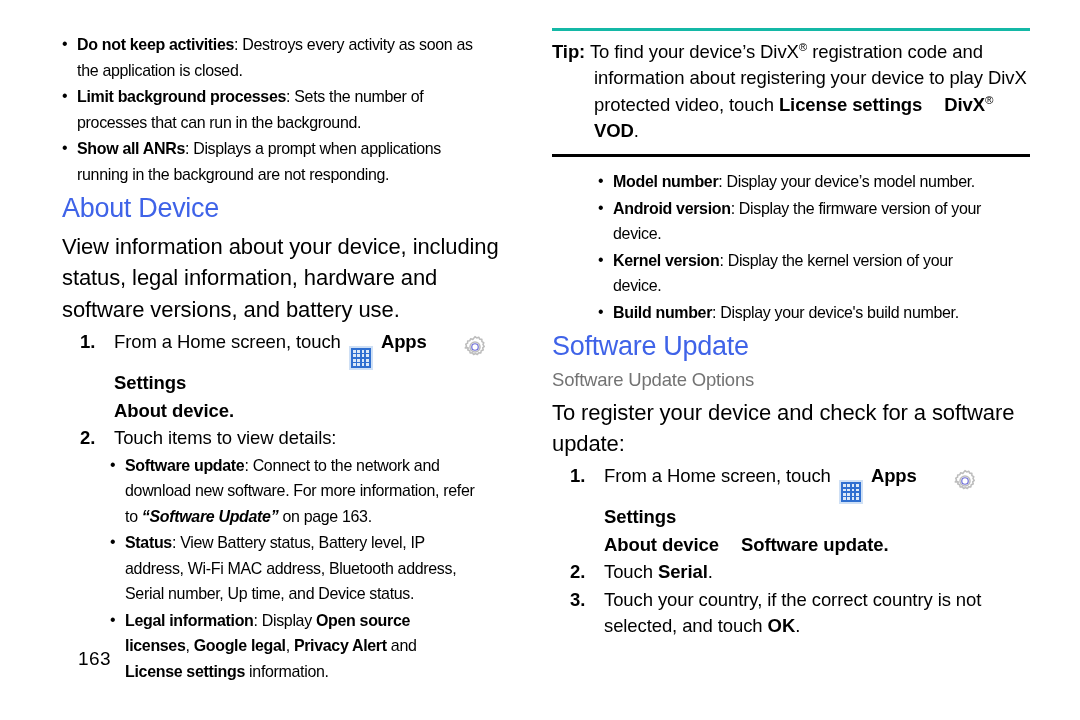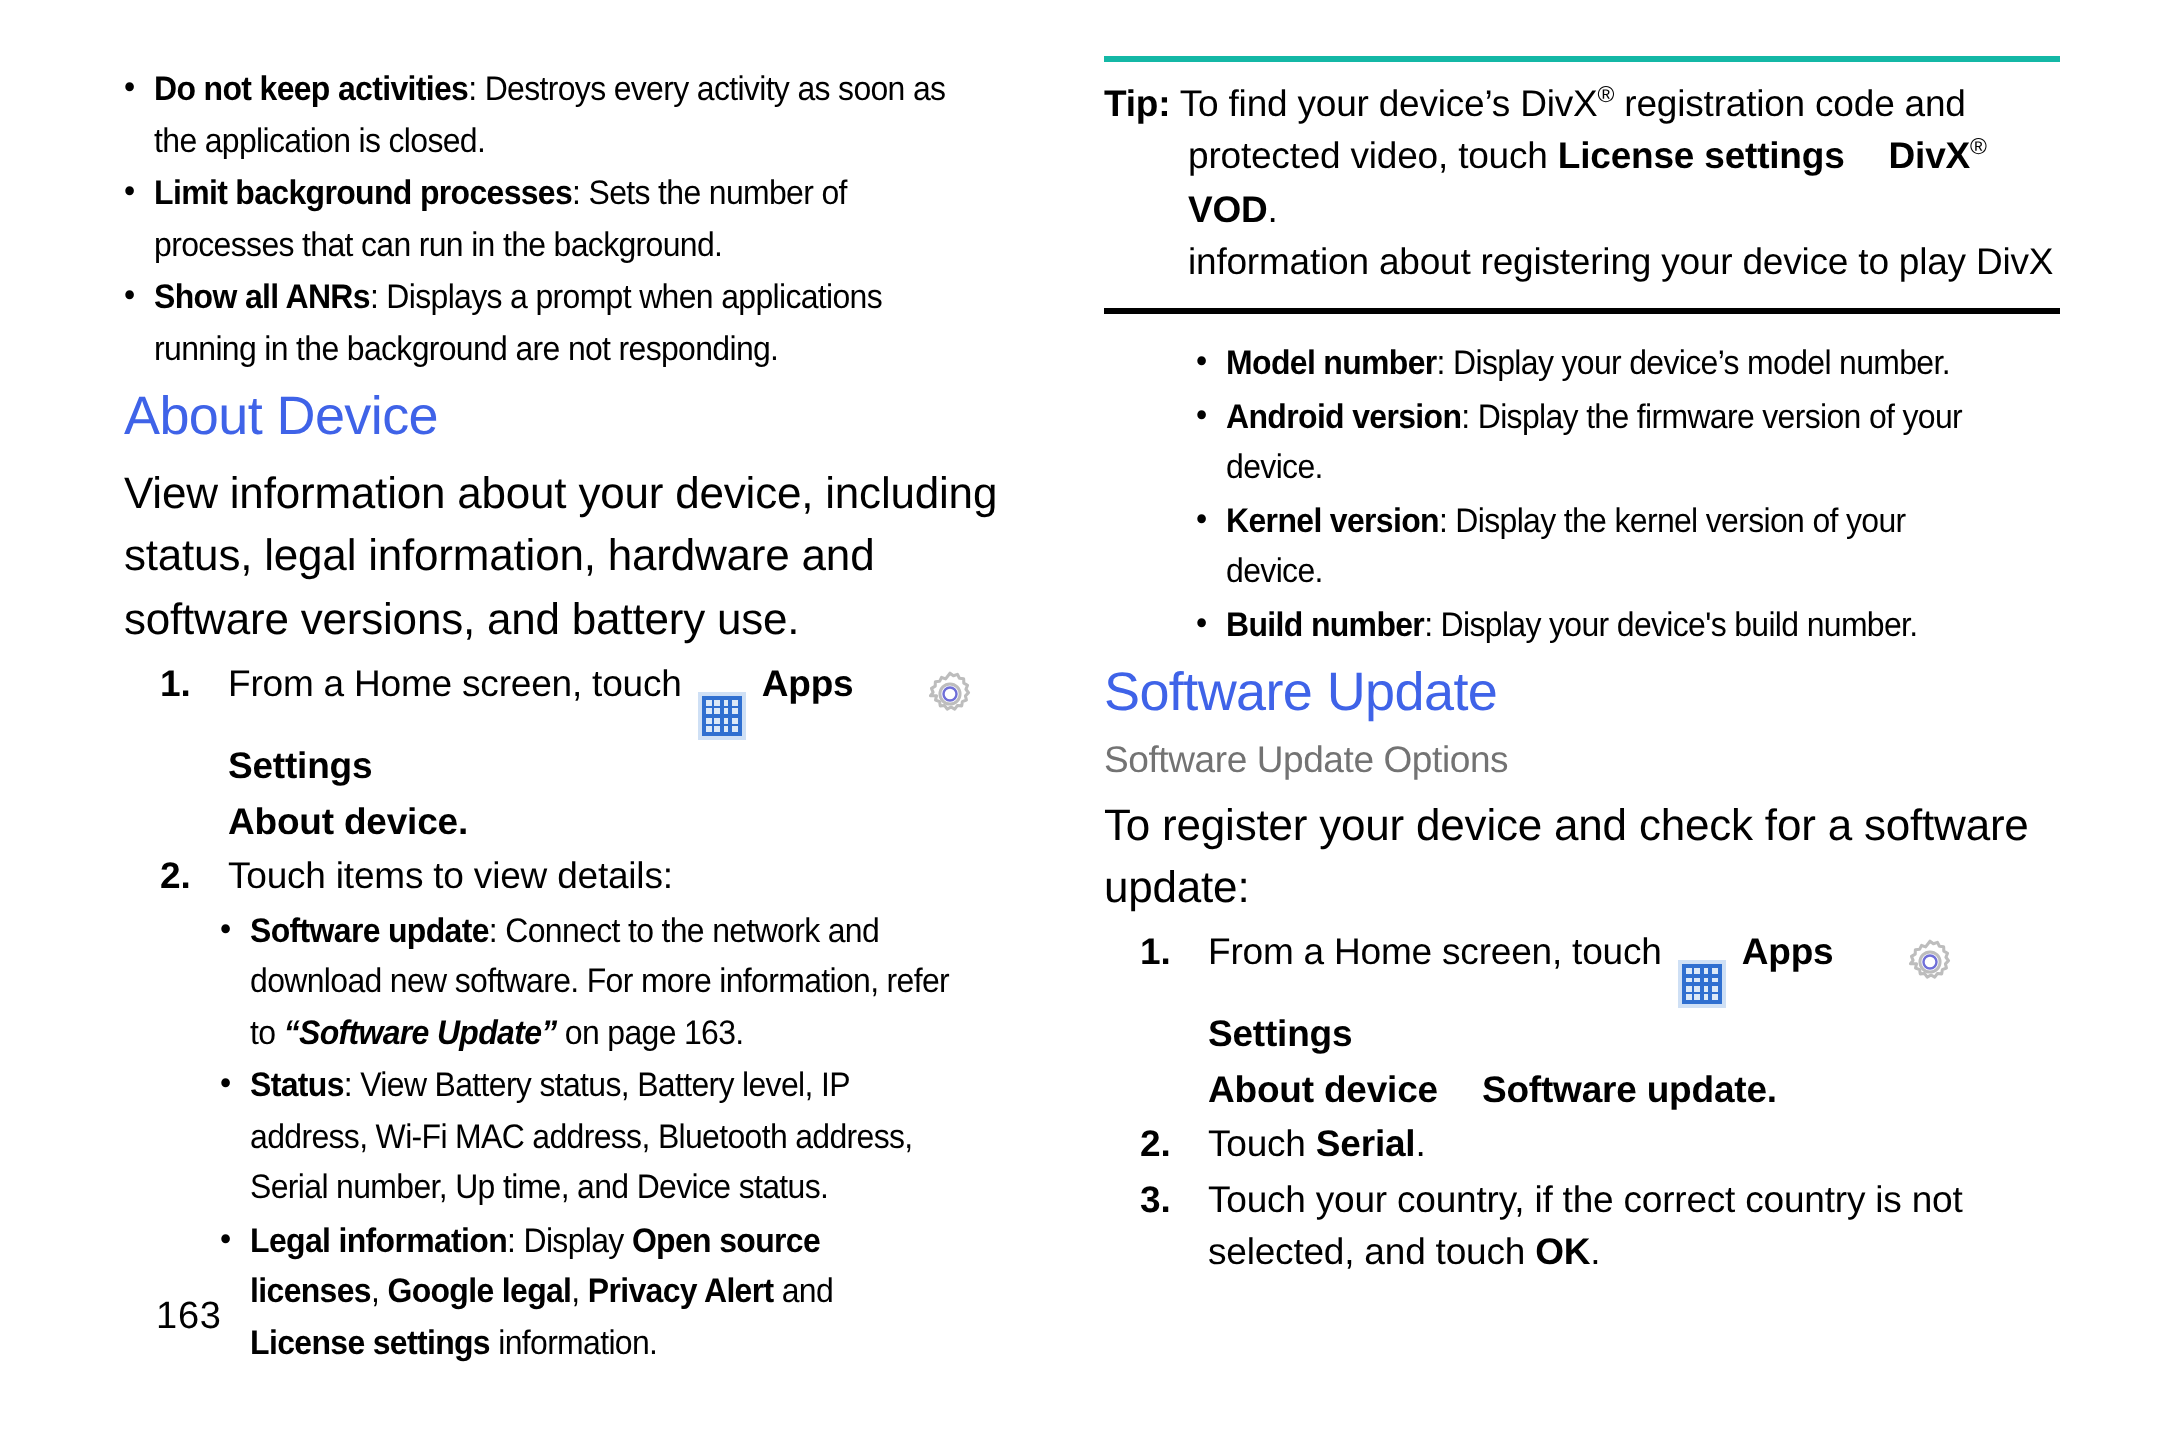--- a/index.html
+++ b/index.html
@@ -246,24 +246,24 @@
     <div class="page-number">163</div>
   </div>
 
   <div class="col col-right">
 
     <div class="tipbox">
       <div class="tip-line">
         <b>Tip:</b>
         <span>To find your device’s DivX</span><sup>®</sup><span> registration code and</span>
       </div>
+      <div class="tip-line" style="text-indent:0; padding-left:42px;">information about registering your device to play DivX</div>
       <div class="tip-line" style="text-indent:0; padding-left:42px;">
         <span>protected video, touch </span><b>License settings</b><span class="arrow-gap"></span><b>DivX</b><sup>®</sup><b> VOD</b><span>.</span>
       </div>
-      <div class="tip-line" style="text-indent:0; padding-left:42px;">information about registering your device to play DivX</div>
     </div>
 
     <ul class="bullets bullets-indent-r">
       <li class="bullet">
         <b>Model number</b><span>: Display your device’s model number.</span>
       </li>
       <li class="bullet">
         <b>Android version</b><span>: Display the firmware version of your device.</span>
       </li>
       <li class="bullet">

